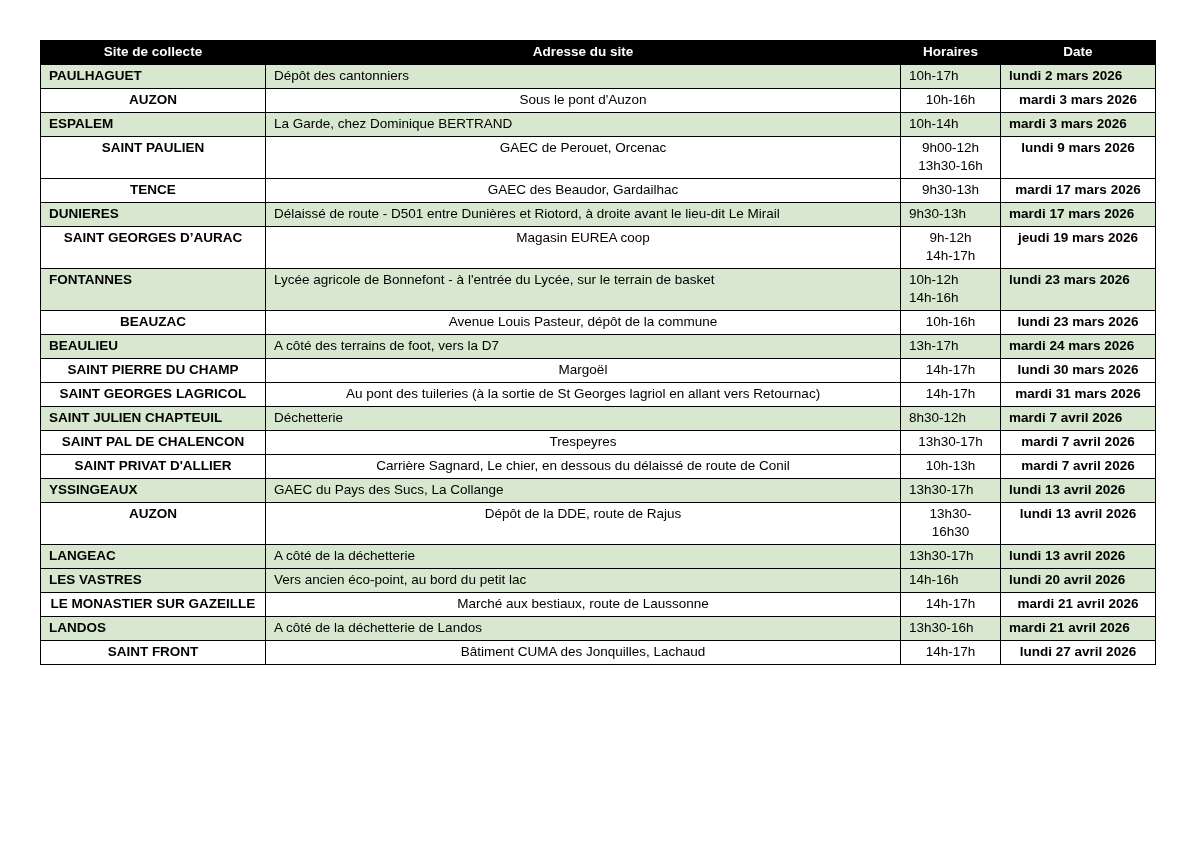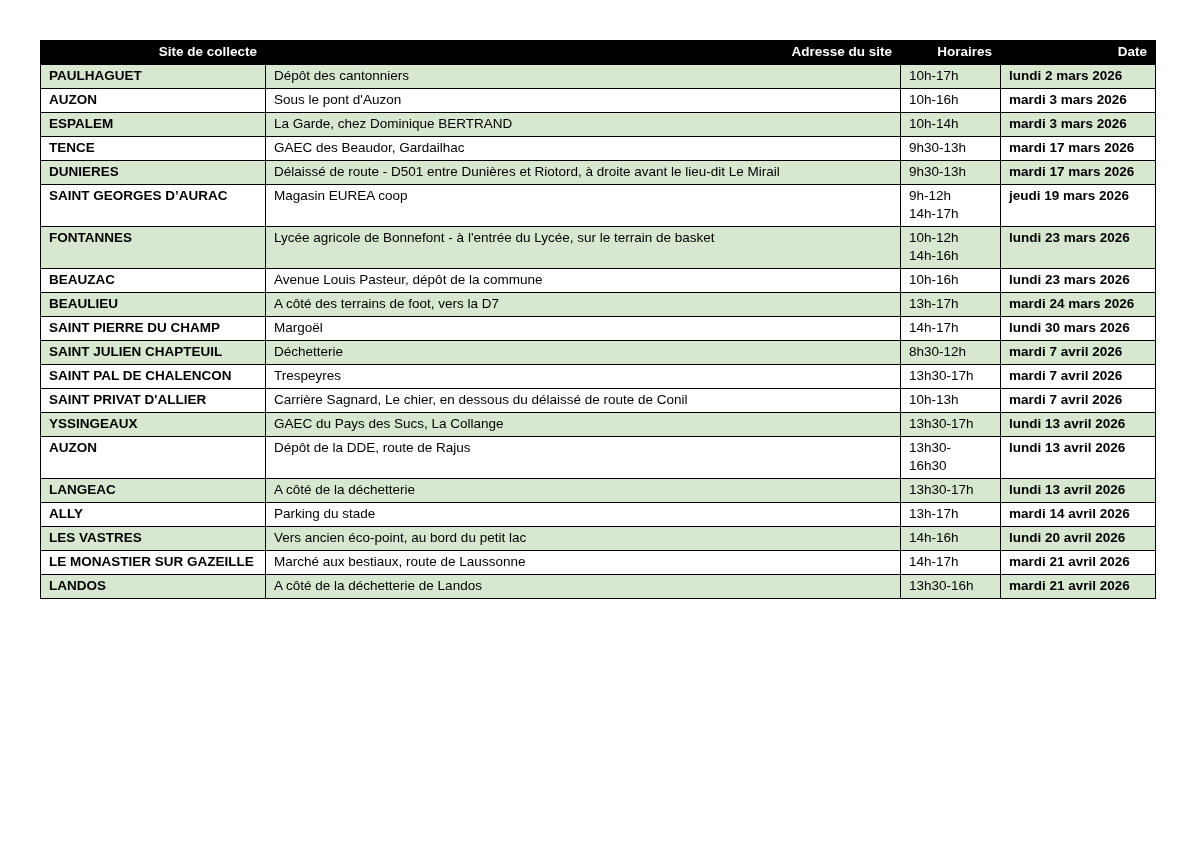--- a/index.html
+++ b/index.html
@@ -27,25 +27,25 @@
     border: 1px solid #000000;
     padding: 2px 8px 3px 8px;
     vertical-align: top;
     font-size: 13.5px;
     line-height: 18px;
     overflow: hidden;
   }
   .collect-table thead th {
     background: #000000;
     color: #ffffff;
-    text-align: right;
+    text-align: center;
     font-weight: bold;
   }
   .row-green { background: #d8e8d0; padding-left: 48px; }
-  .row-white { background: #ffffff; }
+  .row-white { background: #ffffff; text-align: center; }
   .col-site  { font-weight: bold; }
   .col-date  { font-weight: bold; }
   .col-hours { white-space: pre-line; }
 </style>
 </head>
 <body>
 
 <div class="page">
   <table class="collect-table">
     <colgroup>
@@ -75,20 +75,27 @@
           <td class="col-hours">10h-16h</td>
           <td class="col-date">mardi 3 mars 2026</td>
         </tr>
         <tr class="row-green">
           <td class="col-site">ESPALEM</td>
           <td class="col-address">La Garde, chez Dominique BERTRAND</td>
           <td class="col-hours">10h-14h</td>
           <td class="col-date">mardi 3 mars 2026</td>
         </tr>
         <tr class="row-white">
+          <td class="col-site">SAINT PAULIEN</td>
+          <td class="col-address">GAEC de Perouet, Orcenac</td>
+          <td class="col-hours">9h00-12h
+13h30-16h</td>
+          <td class="col-date">lundi 9 mars 2026</td>
+        </tr>
+        <tr class="row-white">
           <td class="col-site">TENCE</td>
           <td class="col-address">GAEC des Beaudor, Gardailhac</td>
           <td class="col-hours">9h30-13h</td>
           <td class="col-date">mardi 17 mars 2026</td>
         </tr>
         <tr class="row-green">
           <td class="col-site">DUNIERES</td>
           <td class="col-address">Délaissé de route - D501 entre Dunières et Riotord, à droite avant le lieu-dit Le Mirail</td>
           <td class="col-hours">9h30-13h</td>
           <td class="col-date">mardi 17 mars 2026</td>
@@ -118,20 +125,26 @@
           <td class="col-address">A côté des terrains de foot, vers la D7</td>
           <td class="col-hours">13h-17h</td>
           <td class="col-date">mardi 24 mars 2026</td>
         </tr>
         <tr class="row-white">
           <td class="col-site">SAINT PIERRE DU CHAMP</td>
           <td class="col-address">Margoël</td>
           <td class="col-hours">14h-17h</td>
           <td class="col-date">lundi 30 mars 2026</td>
         </tr>
+        <tr class="row-white">
+          <td class="col-site">SAINT GEORGES LAGRICOL</td>
+          <td class="col-address">Au pont des tuileries (à la sortie de St Georges lagriol en allant vers Retournac)</td>
+          <td class="col-hours">14h-17h</td>
+          <td class="col-date">mardi 31 mars 2026</td>
+        </tr>
         <tr class="row-green">
           <td class="col-site">SAINT JULIEN CHAPTEUIL</td>
           <td class="col-address">Déchetterie</td>
           <td class="col-hours">8h30-12h</td>
           <td class="col-date">mardi 7 avril 2026</td>
         </tr>
         <tr class="row-white">
           <td class="col-site">SAINT PAL DE CHALENCON</td>
           <td class="col-address">Trespeyres</td>
           <td class="col-hours">13h30-17h</td>
@@ -155,39 +168,39 @@
           <td class="col-hours">13h30-
 16h30</td>
           <td class="col-date">lundi 13 avril 2026</td>
         </tr>
         <tr class="row-green">
           <td class="col-site">LANGEAC</td>
           <td class="col-address">A côté de la déchetterie</td>
           <td class="col-hours">13h30-17h</td>
           <td class="col-date">lundi 13 avril 2026</td>
         </tr>
-        <tr class="row-white">
-          <td class="col-site">ALLY</td>
-          <td class="col-address">Parking du stade</td>
-          <td class="col-hours">13h-17h</td>
-          <td class="col-date">mardi 14 avril 2026</td>
-        </tr>
         <tr class="row-green">
           <td class="col-site">LES VASTRES</td>
           <td class="col-address">Vers ancien éco-point, au bord du petit lac</td>
           <td class="col-hours">14h-16h</td>
           <td class="col-date">lundi 20 avril 2026</td>
         </tr>
         <tr class="row-white">
           <td class="col-site">LE MONASTIER SUR GAZEILLE</td>
           <td class="col-address">Marché aux bestiaux, route de Laussonne</td>
           <td class="col-hours">14h-17h</td>
           <td class="col-date">mardi 21 avril 2026</td>
         </tr>
         <tr class="row-green">
           <td class="col-site">LANDOS</td>
           <td class="col-address">A côté de la déchetterie de Landos</td>
           <td class="col-hours">13h30-16h</td>
           <td class="col-date">mardi 21 avril 2026</td>
+        </tr>
+        <tr class="row-white">
+          <td class="col-site">SAINT FRONT</td>
+          <td class="col-address">Bâtiment CUMA des Jonquilles, Lachaud</td>
+          <td class="col-hours">14h-17h</td>
+          <td class="col-date">lundi 27 avril 2026</td>
         </tr>
       </tbody>
   </table>
 </div>
 
 </body></html>

